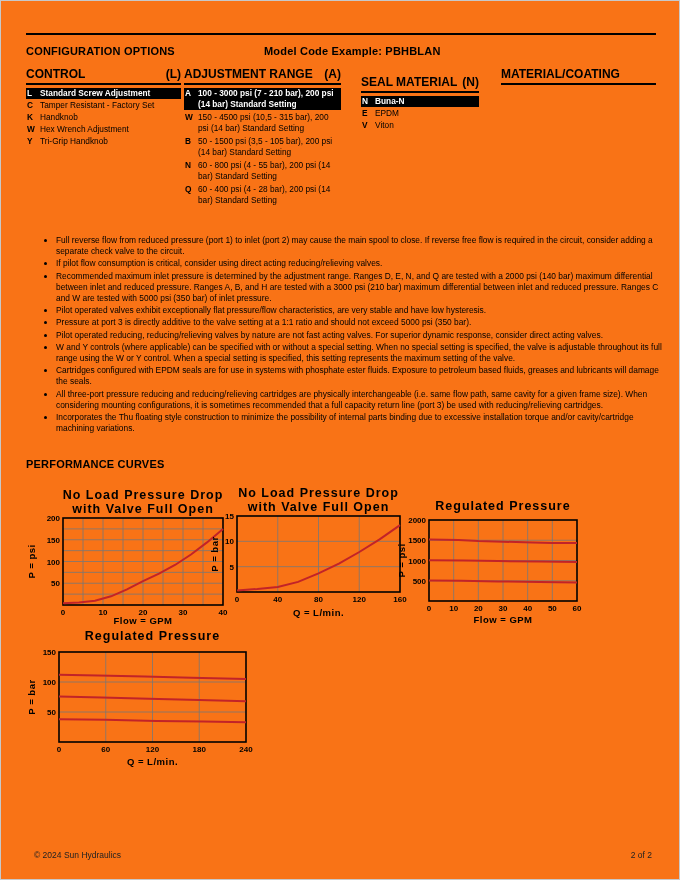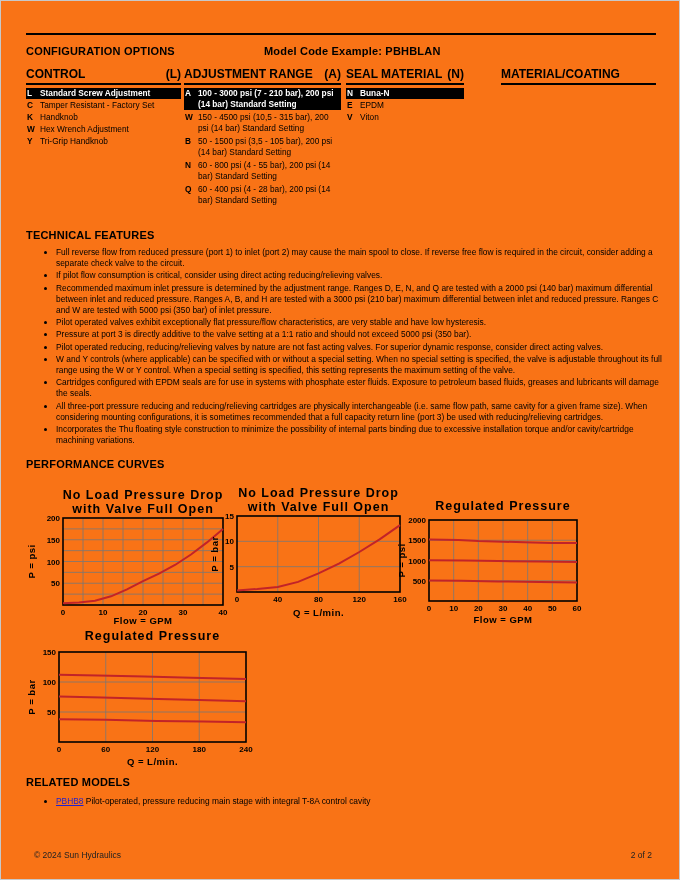--- a/index.html
+++ b/index.html
@@ -111,21 +111,21 @@
           <span class="opt-text">60 - 800 psi (4 - 55 bar), 200 psi (14 bar) Standard Setting</span>
         </div>
 
         <div class="opt-row">
           <span class="opt-code">Q</span>
           <span class="opt-text">60 - 400 psi (4 - 28 bar), 200 psi (14 bar) Standard Setting</span>
         </div>
       </div>
   </div>
 
-  <div class="col col3" style="left:345px;width:118px;">
+  <div class="col col3" style="left:360px;width:118px;margin-top:8px;">
     <div class="col-hd">
       <span>SEAL MATERIAL</span>
       <span>(N)</span>
     </div>
     <div class="col-rows">
 
         <div class="opt-row hl">
           <span class="opt-code">N</span>
           <span class="opt-text">Buna-N</span>
         </div>
@@ -143,21 +143,20 @@
   </div>
 
   <div class="col col4" style="left:500px;width:155px;">
     <div class="col-hd">
       <span>MATERIAL/COATING</span>
       <span></span>
     </div>
   </div>
 
   <div class="abs" style="left:25px;top:228px;width:630px;">
-    <div class="h1">TECHNICAL FEATURES</div>
     <ul class="feat-list">
 
         <li>Full reverse flow from reduced pressure (port 1) to inlet (port 2) may cause the main spool to close. If reverse free flow is required in the circuit, consider adding a separate check valve to the circuit.</li>
 
         <li>If pilot flow consumption is critical, consider using direct acting reducing/relieving valves.</li>
 
         <li>Recommended maximum inlet pressure is determined by the adjustment range. Ranges D, E, N, and Q are tested with a 2000 psi (140 bar) maximum differential between inlet and reduced pressure. Ranges A, B, and H are tested with a 3000 psi (210 bar) maximum differential between inlet and reduced pressure. Ranges C and W are tested with 5000 psi (350 bar) of inlet pressure.</li>
 
         <li>Pilot operated valves exhibit exceptionally flat pressure/flow characteristics, are very stable and have low hysteresis.</li>
 
@@ -273,23 +272,17 @@
         <text x="31" y="87" class="tick" text-anchor="end">50</text>
         <text x="31" y="57" class="tick" text-anchor="end">100</text>
         <text x="31" y="27" class="tick" text-anchor="end">150</text>
         <text x="127.5" y="137" class="al" text-anchor="middle">Q = L/min.</text>
         <text class="al" text-anchor="middle" transform="translate(10,69) rotate(-90)">P = bar</text>
         <polyline points="34.0,46.8 73.0,47.4 119.7,48.6 166.5,49.8 221.0,51.0" class="curve"></polyline>
         <polyline points="34.0,68.4 76.9,69.6 123.6,70.8 174.3,72.0 221.0,73.2" class="curve"></polyline>
         <polyline points="34.0,91.2 80.8,91.8 131.4,93.0 178.1,93.6 221.0,94.2" class="curve"></polyline>
       </svg></div>
 
-  <div class="abs" style="left:25px;top:775px;width:630px;">
-    <div class="h1">RELATED MODELS</div>
-    <ul class="rel-list">
-      <li><a class="link">PBHB8</a><span> Pilot-operated, pressure reducing main stage with integral T-8A control cavity</span></li>
-    </ul>
-  </div>
 
   <div class="abs footer-txt" style="left:25px;top:849px;margin-left:8px;">© 2024 Sun Hydraulics</div>
   <div class="abs footer-txt" style="right:27px;top:849px;">2 of 2</div>
 
 </div>
 
 </body></html>

